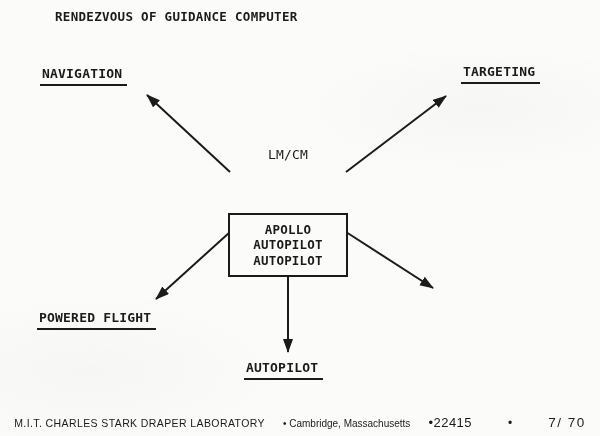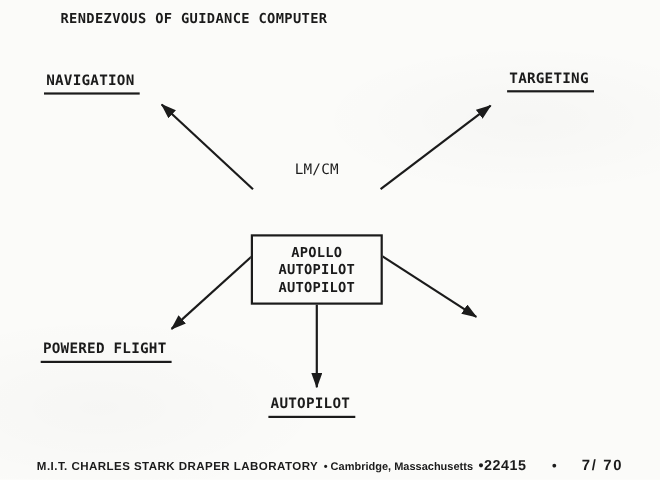--- a/index.html
+++ b/index.html
@@ -73,23 +73,23 @@
     margin-top: 43px;
   }
   .footer {
     position: absolute;
     left: 0;
     right: 0;
     bottom: 6px;
     display: flex;
     justify-content: center;
     align-items: baseline;
-    gap: 5px;
+    gap: 18px;
     font-family: "Liberation Sans", sans-serif;
-    font-weight: bold;
+    font-weight: normal;
     white-space: nowrap;
   }
   .footer .org  { font-size: 10.5px; letter-spacing: 0.4px; }
   .footer .loc  { font-size: 10px; text-align: center; }
   .footer .zip  { font-size: 13px; letter-spacing: 0.5px; text-align: center; }
   .footer .sep  { font-size: 12px; margin-left: 18px; }
   .footer .date { font-size: 13.5px; margin-left: 18px; letter-spacing: 1.5px; }
 </style>
 </head>
 <body>

